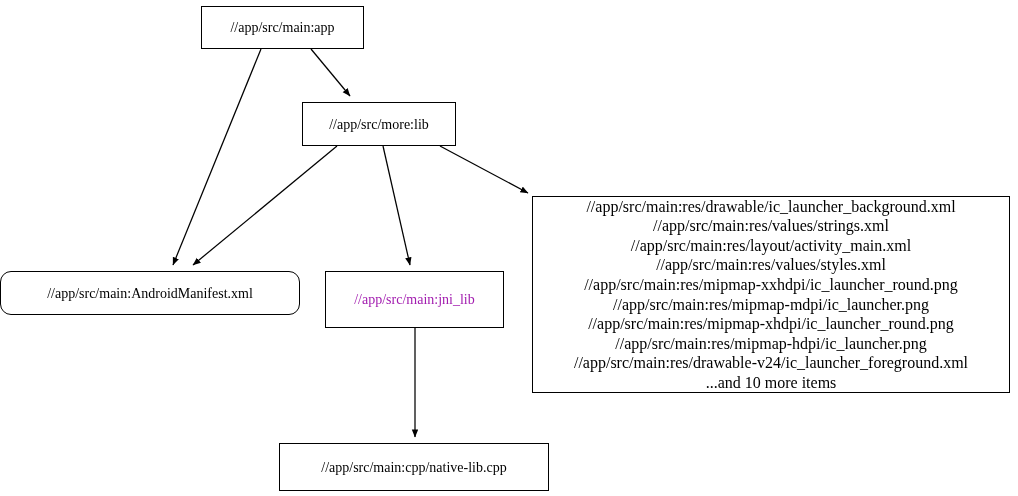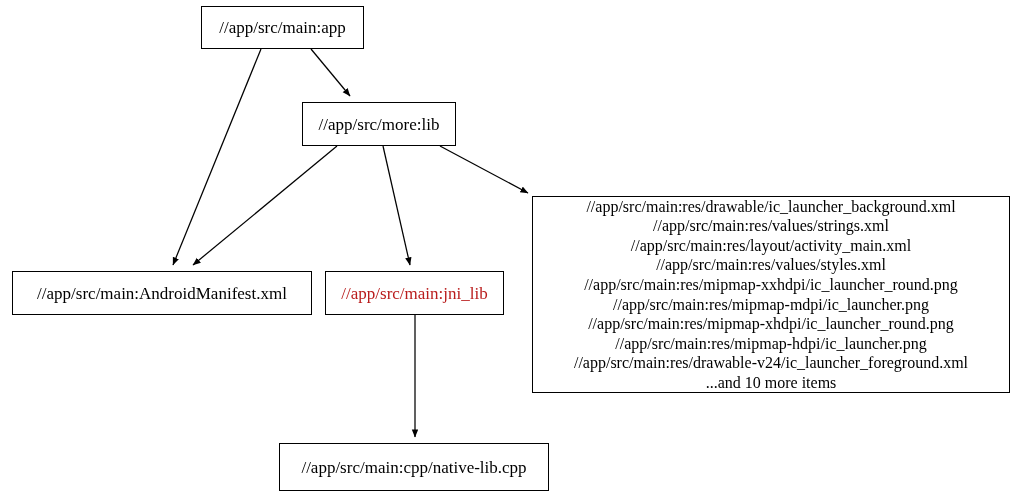--- a/index.html
+++ b/index.html
@@ -26,21 +26,21 @@
   .node {
     position: absolute;
     box-sizing: border-box;
     border: 1px solid #000000;
     background: #ffffff;
     display: flex;
     align-items: center;
     justify-content: center;
     text-align: center;
     color: #000000;
-    font-size: 17px;
+    font-size: 14px;
     line-height: 19px;
     white-space: pre;
     z-index: 2;
   }
   .node-label {
     display: block;
     width: 100%;
     text-align: center;
     white-space: pre;
   }
@@ -72,25 +72,25 @@
   </svg>
 
   <div class="node" style="left: 201px; top: 6px; width: 163px; height: 43px; border-color: rgb(0, 0, 0); background: rgb(255, 255, 255); color: rgb(0, 0, 0);">
     <span class="node-label">//app/src/main:app</span>
   </div>
 
   <div class="node" style="left: 302px; top: 102px; width: 154px; height: 44px; border-color: rgb(0, 0, 0); background: rgb(255, 255, 255); color: rgb(0, 0, 0);">
     <span class="node-label">//app/src/more:lib</span>
   </div>
 
-  <div class="node" style="left: 12px; top: 271px; width: 300px; height: 44px; border-color: rgb(0, 0, 0); background: rgb(255, 255, 255); color: rgb(0, 0, 0);">
+  <div class="node" style="left: 0; top: 271px; width: 300px; height: 44px; border-color: rgb(0, 0, 0); background: rgb(255, 255, 255); color: rgb(0, 0, 0); border-radius: 11px;">
     <span class="node-label">//app/src/main:AndroidManifest.xml</span>
   </div>
 
-  <div class="node" style="left: 325px; top: 271px; width: 179px; height: 44px; border-color: rgb(0, 0, 0); background: rgb(255, 255, 255); color: #b91c1c;">
+  <div class="node" style="left: 325px; top: 271px; width: 179px; height: 57px; border-color: rgb(0, 0, 0); background: rgb(255, 255, 255); color: #a21caf;">
     <span class="node-label">//app/src/main:jni_lib</span>
   </div>
 
   <div class="node" style="left: 279px; top: 443px; width: 270px; height: 48px; border-color: rgb(0, 0, 0); background: rgb(255, 255, 255); color: rgb(0, 0, 0);">
     <span class="node-label">//app/src/main:cpp/native-lib.cpp</span>
   </div>
 
   <div class="node node-multiline" style="left: 532px; top: 196px; width: 478px; height: 197px; border-color: rgb(0, 0, 0); background: rgb(255, 255, 255); color: rgb(0, 0, 0);">
     <span class="node-label">//app/src/main:res/drawable/ic_launcher_background.xml
 //app/src/main:res/values/strings.xml

